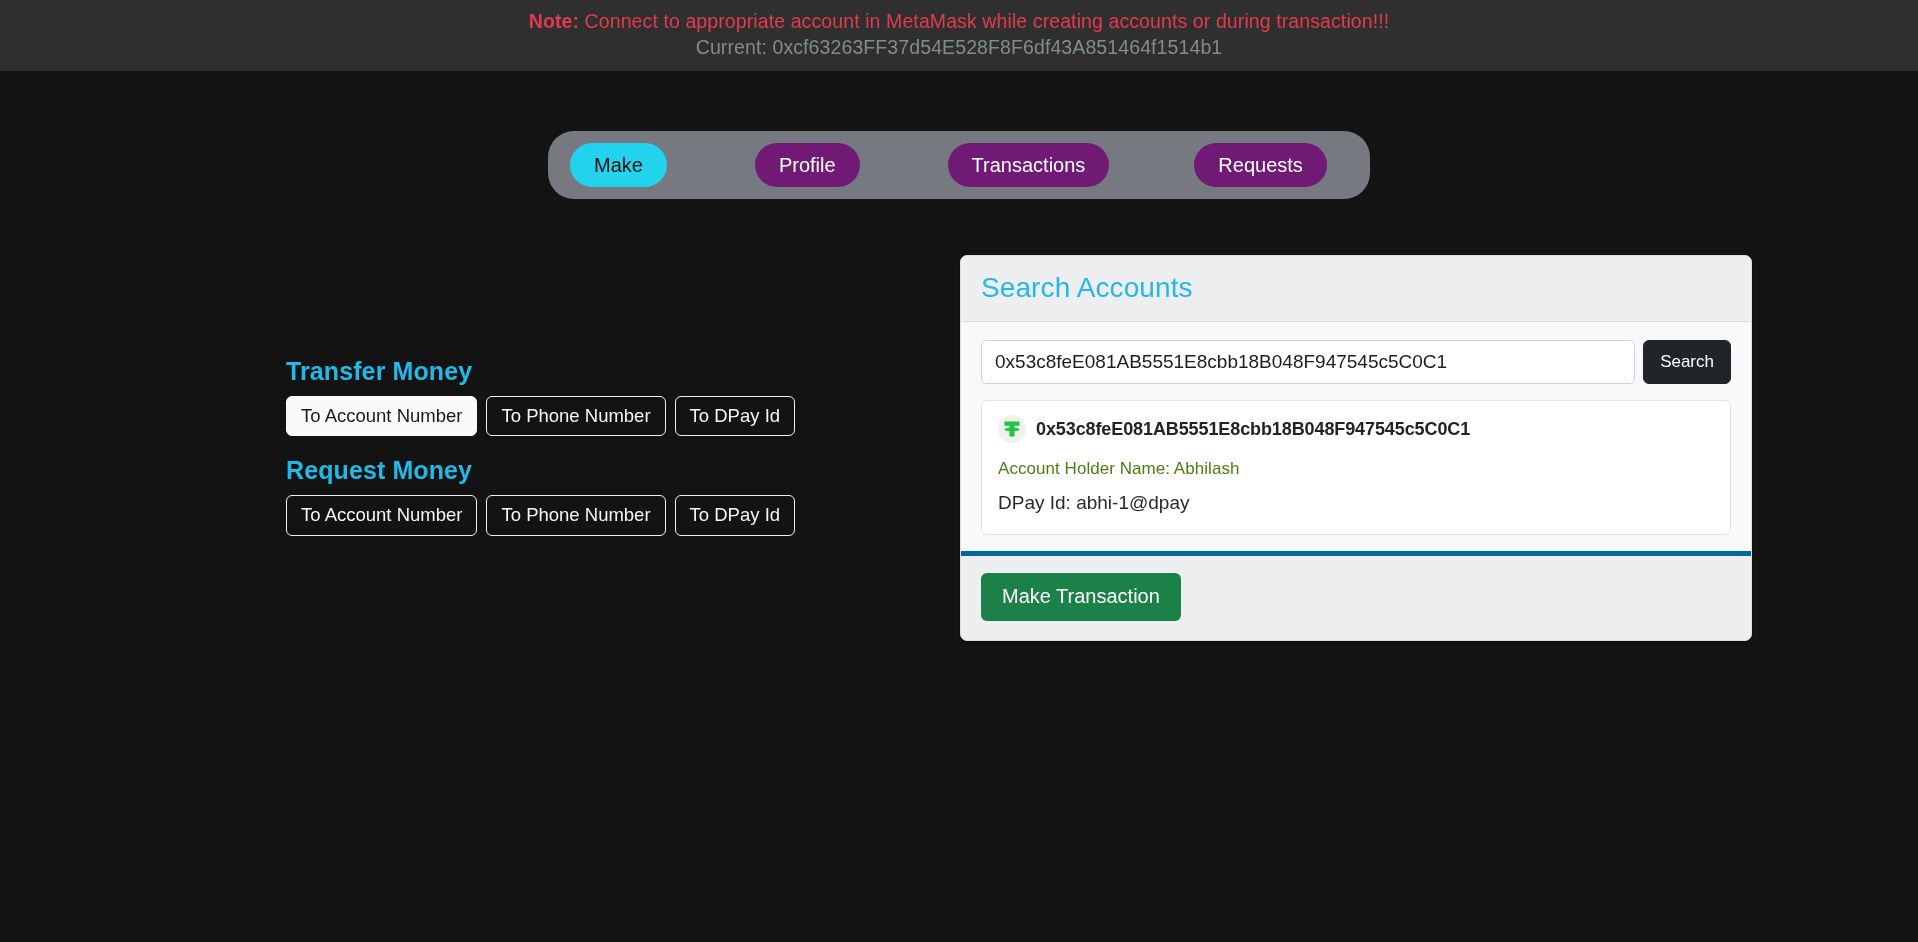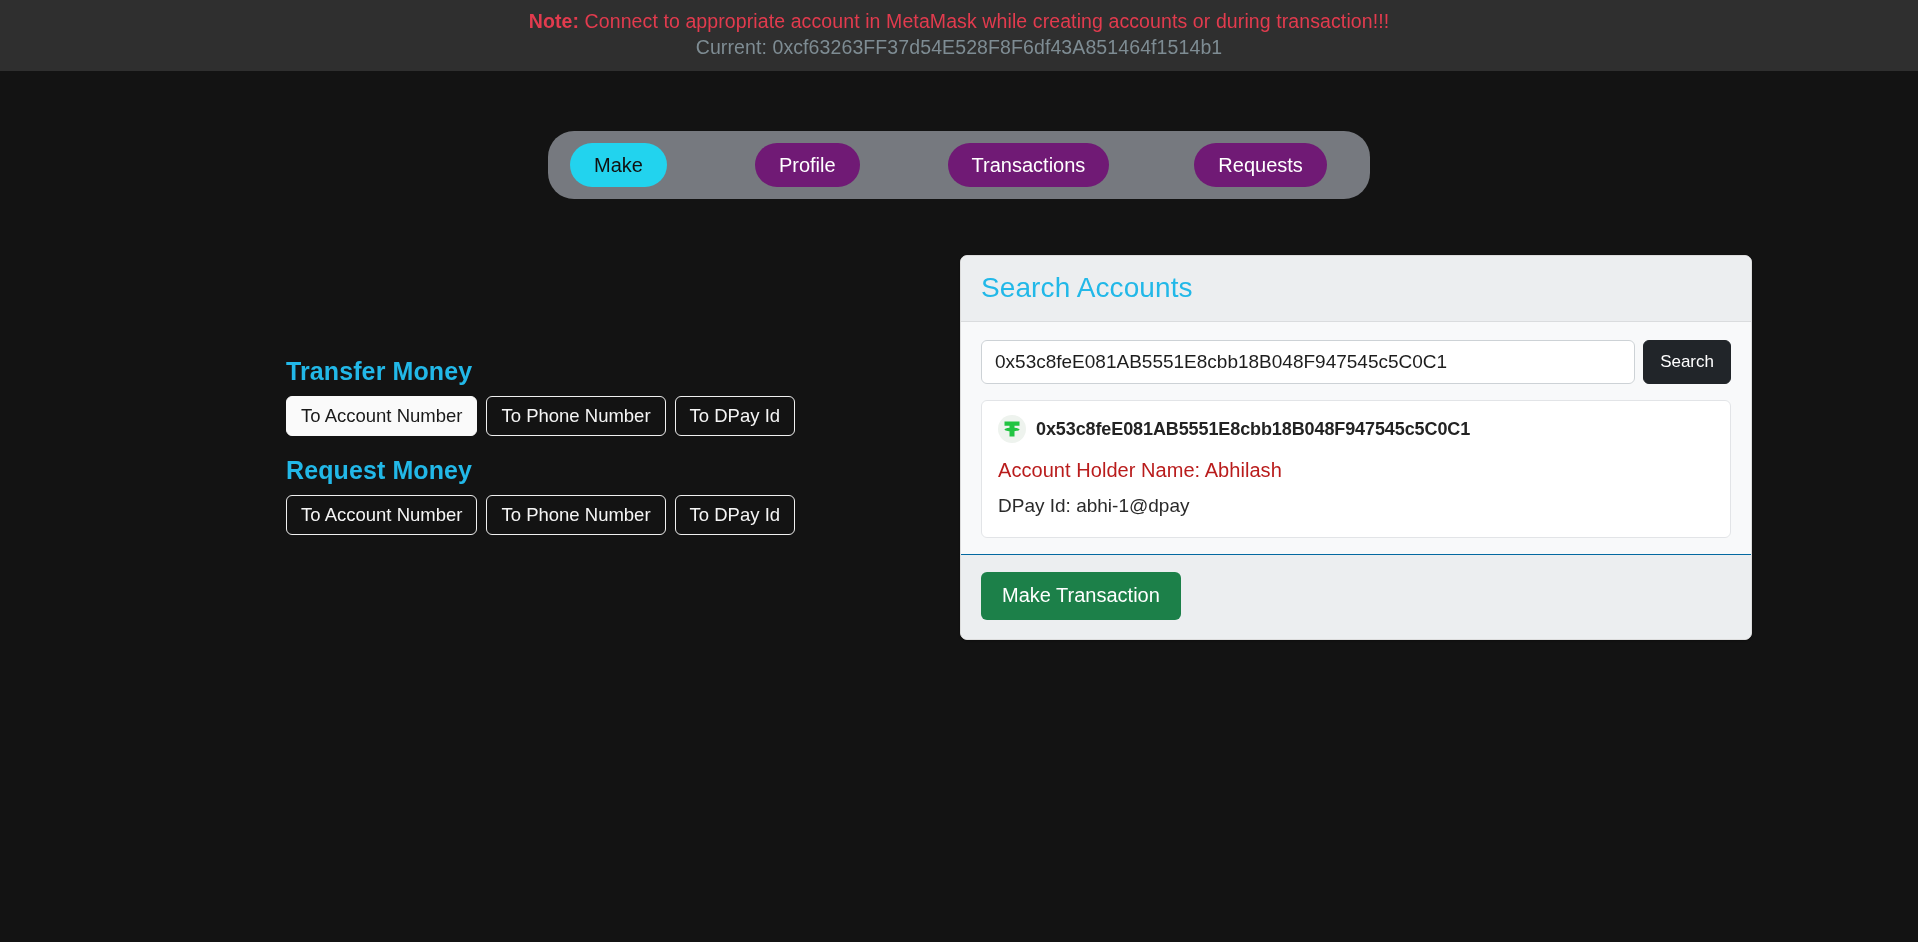--- a/index.html
+++ b/index.html
@@ -197,34 +197,34 @@
     justify-content: center;
     flex: none;
   }
   .result-addr {
     font-size: 18px;
     color: #232323;
     font-weight: bold;
     letter-spacing: -0.1px;
   }
   .result-name {
-    font-size: 20px;
-    color: #b91c1c;
+    font-size: 17px;
+    color: #4d7c0f;
     margin-top: 16px;
     letter-spacing: 0.05px;
   }
   .result-dpay {
     font-size: 19px;
     color: #2a2a2a;
     margin-top: 13px;
   }
 
   .card-footer {
     background: #eceef0;
-    border-top: 1px solid #0369a1;
+    border-top: 5px solid #0369a1;
     padding: 17px 20px 19px 20px;
   }
   .make-tx-btn {
     font-family: "Liberation Sans", sans-serif;
     font-size: 20px;
     background: #1c8049;
     color: #ffffff;
     border: none;
     border-radius: 6px;
     padding: 12px 21px 13px 21px;

